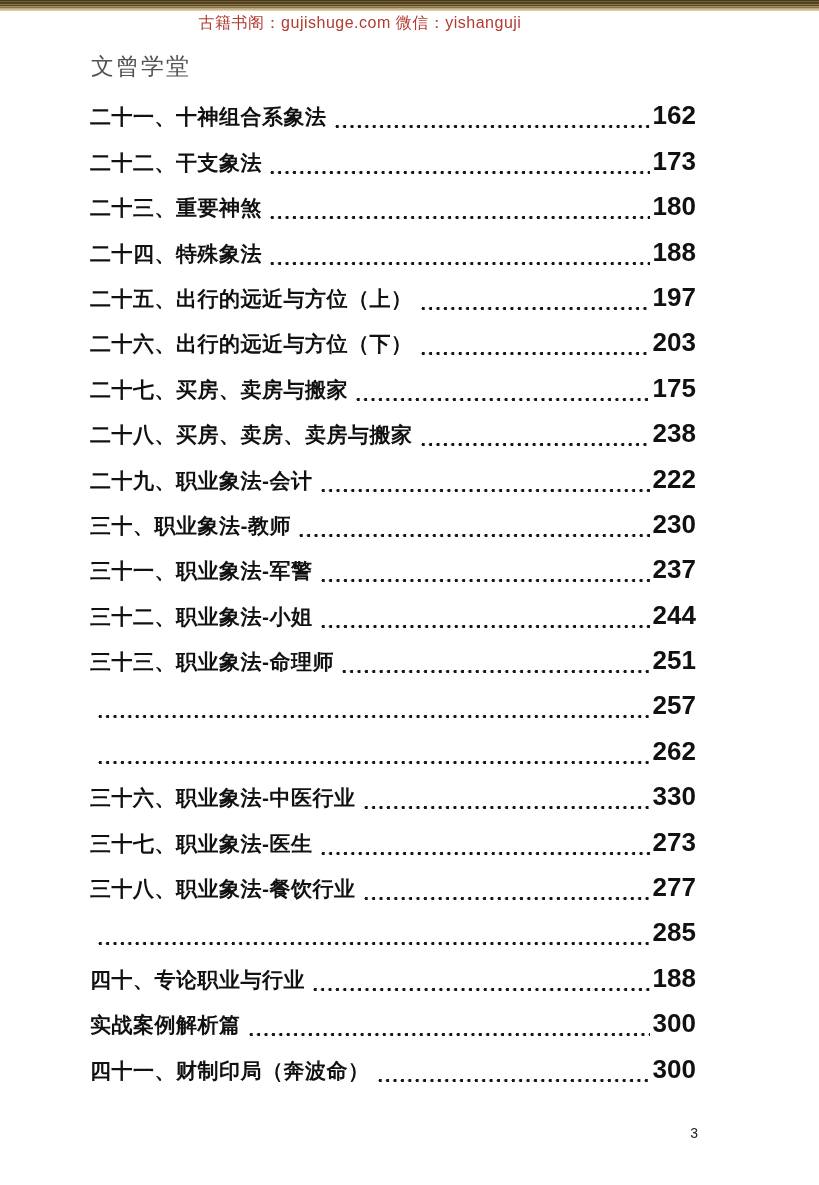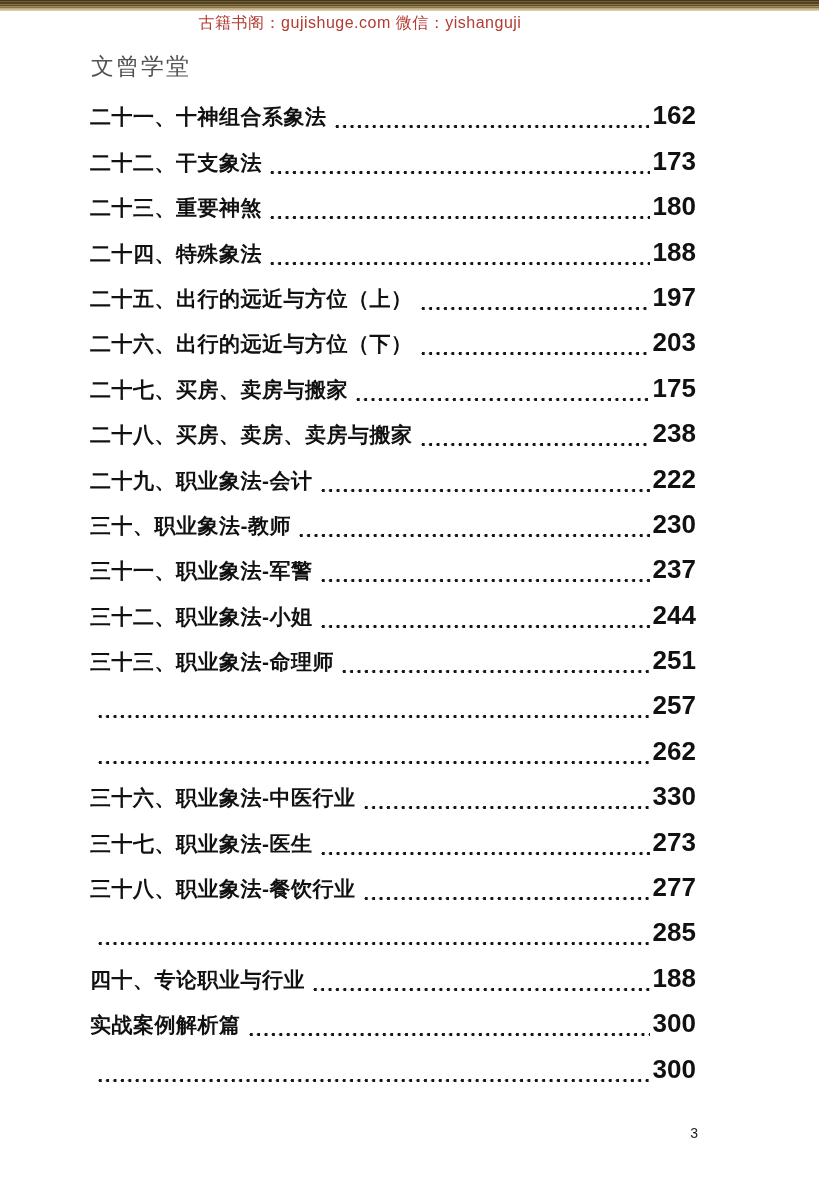--- a/index.html
+++ b/index.html
@@ -208,18 +208,19 @@
     <span class="toc-title">四十、专论职业与行业</span>
     <span class="toc-leader"></span>
     <span class="toc-page">188</span>
   </div>
     <div class="toc-row">
     <span class="toc-title">实战案例解析篇</span>
     <span class="toc-leader"></span>
     <span class="toc-page">300</span>
   </div>
     <div class="toc-row">
+    <span class="toc-title">四十一、财制印局（奔波命）</span>
     <span class="toc-leader"></span>
     <span class="toc-page">300</span>
   </div>
   </div>
 
 <div class="footer-page-number">3</div>
 
 </body></html>

